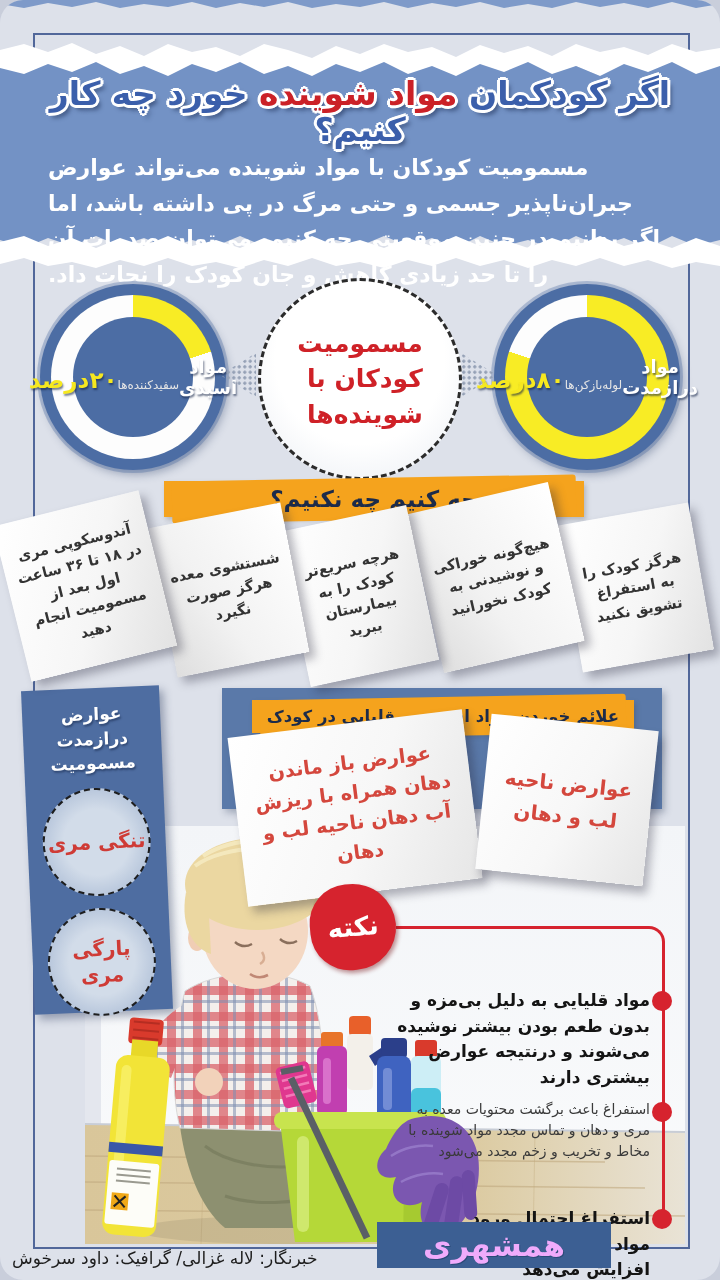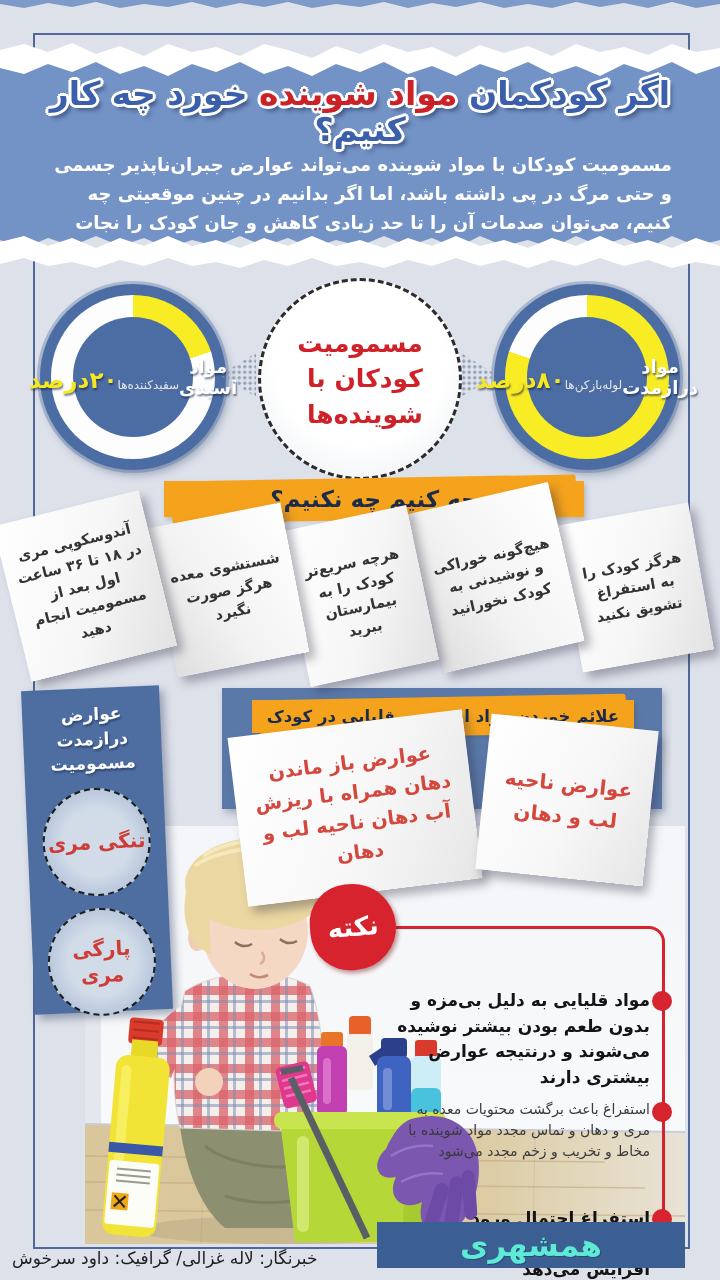--- a/index.html
+++ b/index.html
@@ -1,29 +1,29 @@
 <!DOCTYPE html>
 <html lang="fa" dir="rtl"><head>
 <meta charset="utf-8">
 <style>
   html,body{margin:0;padding:0;}
   body{font-family:"DejaVu Sans",sans-serif;background:#c9cedb;}
-  #page{position:relative;width:720px;height:1280px;background:#dde1ea;overflow:hidden;direction:rtl;margin:0 auto;}
+  #page{position:relative;width:720px;height:1280px;background:#dde1ea;overflow:hidden;direction:rtl;margin:0 auto;border-radius:23px;}
   .abs{position:absolute;}
 
   
   #frame{left:33px;top:33px;width:653px;height:1212px;border:2px solid #51679a;z-index:0;}
 
   
   #torn-svg{left:0;top:0;width:720px;height:270px;z-index:1;}
   #title{left:0;top:76px;width:720px;text-align:center;z-index:2;font-weight:bold;font-size:33px;line-height:1.1;
     text-shadow:-2px -2px 0 #fff,2px -2px 0 #fff,-2px 2px 0 #fff,2px 2px 0 #fff,0 -3px 0 #fff,0 3px 0 #fff,-3px 0 0 #fff,3px 0 0 #fff,4px 5px 4px rgba(24,40,78,.55);}
   #title .blue{color:#3b5fab;}
   #title .red{color:#cb2127;}
-  #intro{left:48px;top:150px;width:624px;z-index:2;color:#fff;font-weight:bold;font-size:18px;line-height:1.62;text-align:right;}
+  #intro{left:48px;top:150px;width:624px;z-index:2;color:#fff;font-weight:bold;font-size:22px;line-height:1.62;text-align:left;}
 
   
   .donut{width:186px;height:186px;border-radius:50%;background:#4c6da4;box-shadow:0 0 0 3px rgba(76,109,164,.35),3px 5px 9px rgba(40,60,100,.35);z-index:2;}
   .donut .ring{position:absolute;inset:11px;border-radius:50%;}
   .donut.d20 .ring{background:conic-gradient(from 0deg,#f8ec25 0 20%,#fdfdfd 20% 100%);}
   .donut.d80 .ring{background:conic-gradient(from 0deg,#f8ec25 0 80%,#fdfdfd 80% 100%);}
   .donut .hole{position:absolute;inset:33px;border-radius:50%;background:#4c6da4;display:flex;flex-direction:row;align-items:center;justify-content:center;text-align:center;}
   .donut .t1{color:#fff;font-weight:bold;font-size:18px;text-shadow:1px 2px 2px rgba(20,35,70,.6);}
   .donut .t2{color:#e5e5e5;font-size:12px;margin-top:16px;}
   .donut .t3{color:#f6e81f;font-weight:bold;font-size:23px;margin-top:5px;text-shadow:1px 2px 2px rgba(20,35,70,.6);}
@@ -74,22 +74,22 @@
   .tip-item.strong{font-weight:bold;color:#141414;font-size:17px;margin-top:44px;}
   .tip-item .dot{position:absolute;right:-22px;top:3px;width:20px;height:20px;border-radius:50%;background:#d6232e;}
   .tip-item.pl1{padding-left:42px;}
   .tip-item.pl2{padding-left:20px;}
 
   
   #wall{left:85px;top:826px;width:600px;height:418px;z-index:1;}
   #child{left:85px;top:826px;width:550px;height:420px;z-index:2;}
 
   
-  #logo{left:377px;top:1222px;width:308px;height:46px;background:#3c5f93;display:flex;align-items:center;justify-content:center;
-    color:#5eead4;font-weight:bold;font-size:31px;letter-spacing:3px;z-index:7;text-shadow:1px 1px 0 #2b4a78;}
+  #logo{left:377px;top:1222px;width:234px;height:46px;background:#3c5f93;display:flex;align-items:center;justify-content:center;
+    color:#f0abfc;font-weight:bold;font-size:31px;letter-spacing:3px;z-index:7;text-shadow:1px 1px 0 #2b4a78;}
   #credit{left:12px;top:1248px;z-index:3;font-size:17px;font-weight:normal;color:#1d1d1d;}
 </style>
 </head>
 <body>
 
 <div id="page">
 
   <div id="frame" class="abs"></div>
 
   <svg id="torn-svg" class="abs" viewBox="0 0 720 270" preserveAspectRatio="none">

